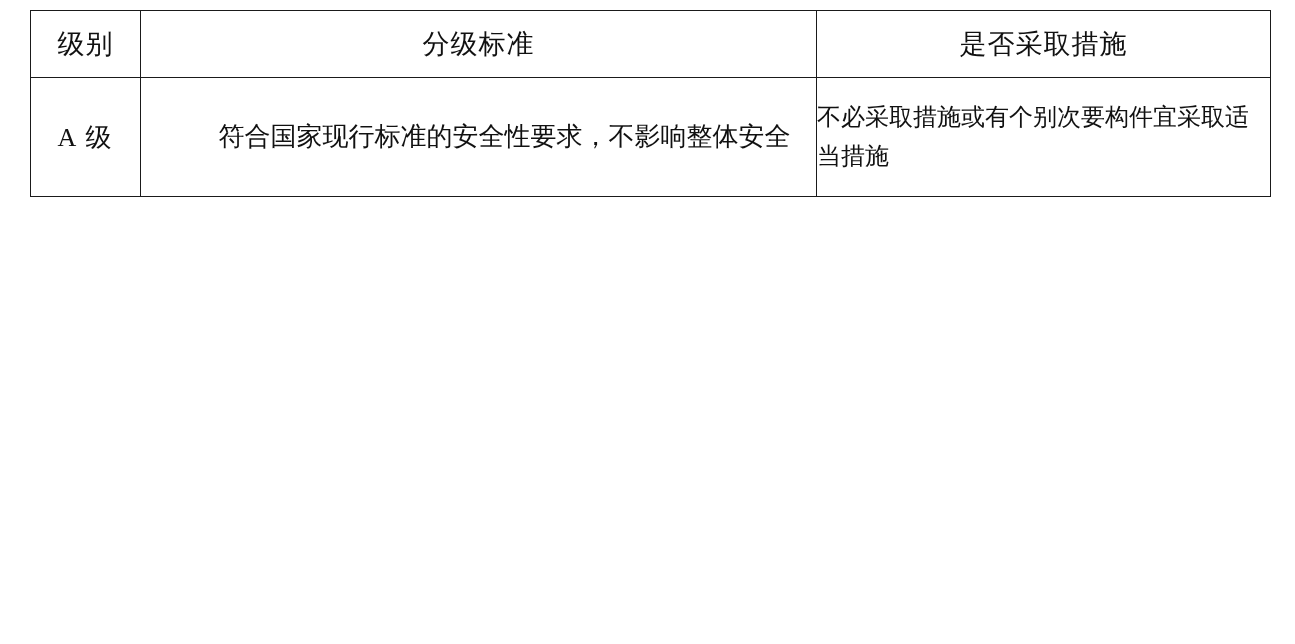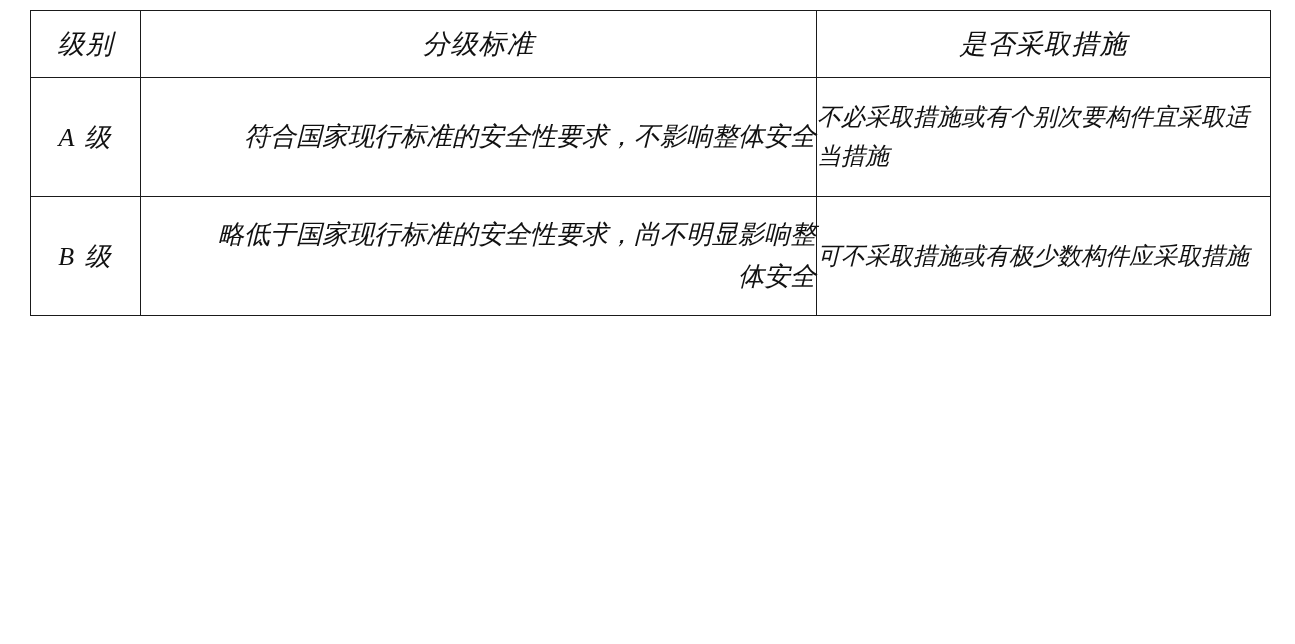--- a/index.html
+++ b/index.html
@@ -24,21 +24,20 @@
     position: absolute;
     left: 30px;
     top: 10px;
     width: 1240px;
   }
   table.grade-table {
     border-collapse: collapse;
     width: 1240px;
     table-layout: fixed;
     background: #f9a8d4;
-    font-style: italic;
   }
   table.grade-table td,
   table.grade-table th {
     border: 1.6px solid #1a1a1a;
     vertical-align: middle;
     padding: 0;
     background: #ffffff;
   }
   
   col.c-level { width: 110px; }
@@ -66,21 +65,21 @@
   .level-inner {
     display: flex;
     align-items: center;
     justify-content: center;
     width: 100%;
   }
   td.criteria-cell {
     padding: 10px 16px 12px 16px;
     font-size: 26px;
     line-height: 1.62;
-    text-align: right;
+    text-align: center;
     text-indent: 2em;
   }
   td.measure-cell {
     padding: 10px 18px 12px 18px;
     font-size: 24px;
     line-height: 1.62;
   }
   tr.body-row td { height: 118px; }
   tr.row-d td { height: 120px; }
   .measure-center-single {
@@ -115,23 +114,16 @@
         </tr>
       </thead>
       <tbody>
         <tr class="body-row">
           <td class="level-cell">
             <div class="level-inner">A 级</div>
           </td>
           <td class="criteria-cell">符合国家现行标准的安全性要求，不影响整体安全</td>
           <td class="measure-cell">不必采取措施或有个别次要构件宜采取适当措施</td>
         </tr>
-        <tr class="body-row">
-          <td class="level-cell">
-            <div class="level-inner">B 级</div>
-          </td>
-          <td class="criteria-cell">略低于国家现行标准的安全性要求，尚不明显影响整体安全</td>
-          <td class="measure-cell">可不采取措施或有极少数构件应采取措施</td>
-        </tr>
       </tbody>
     </table>
   </div>
 </div>
 
 </body></html>

